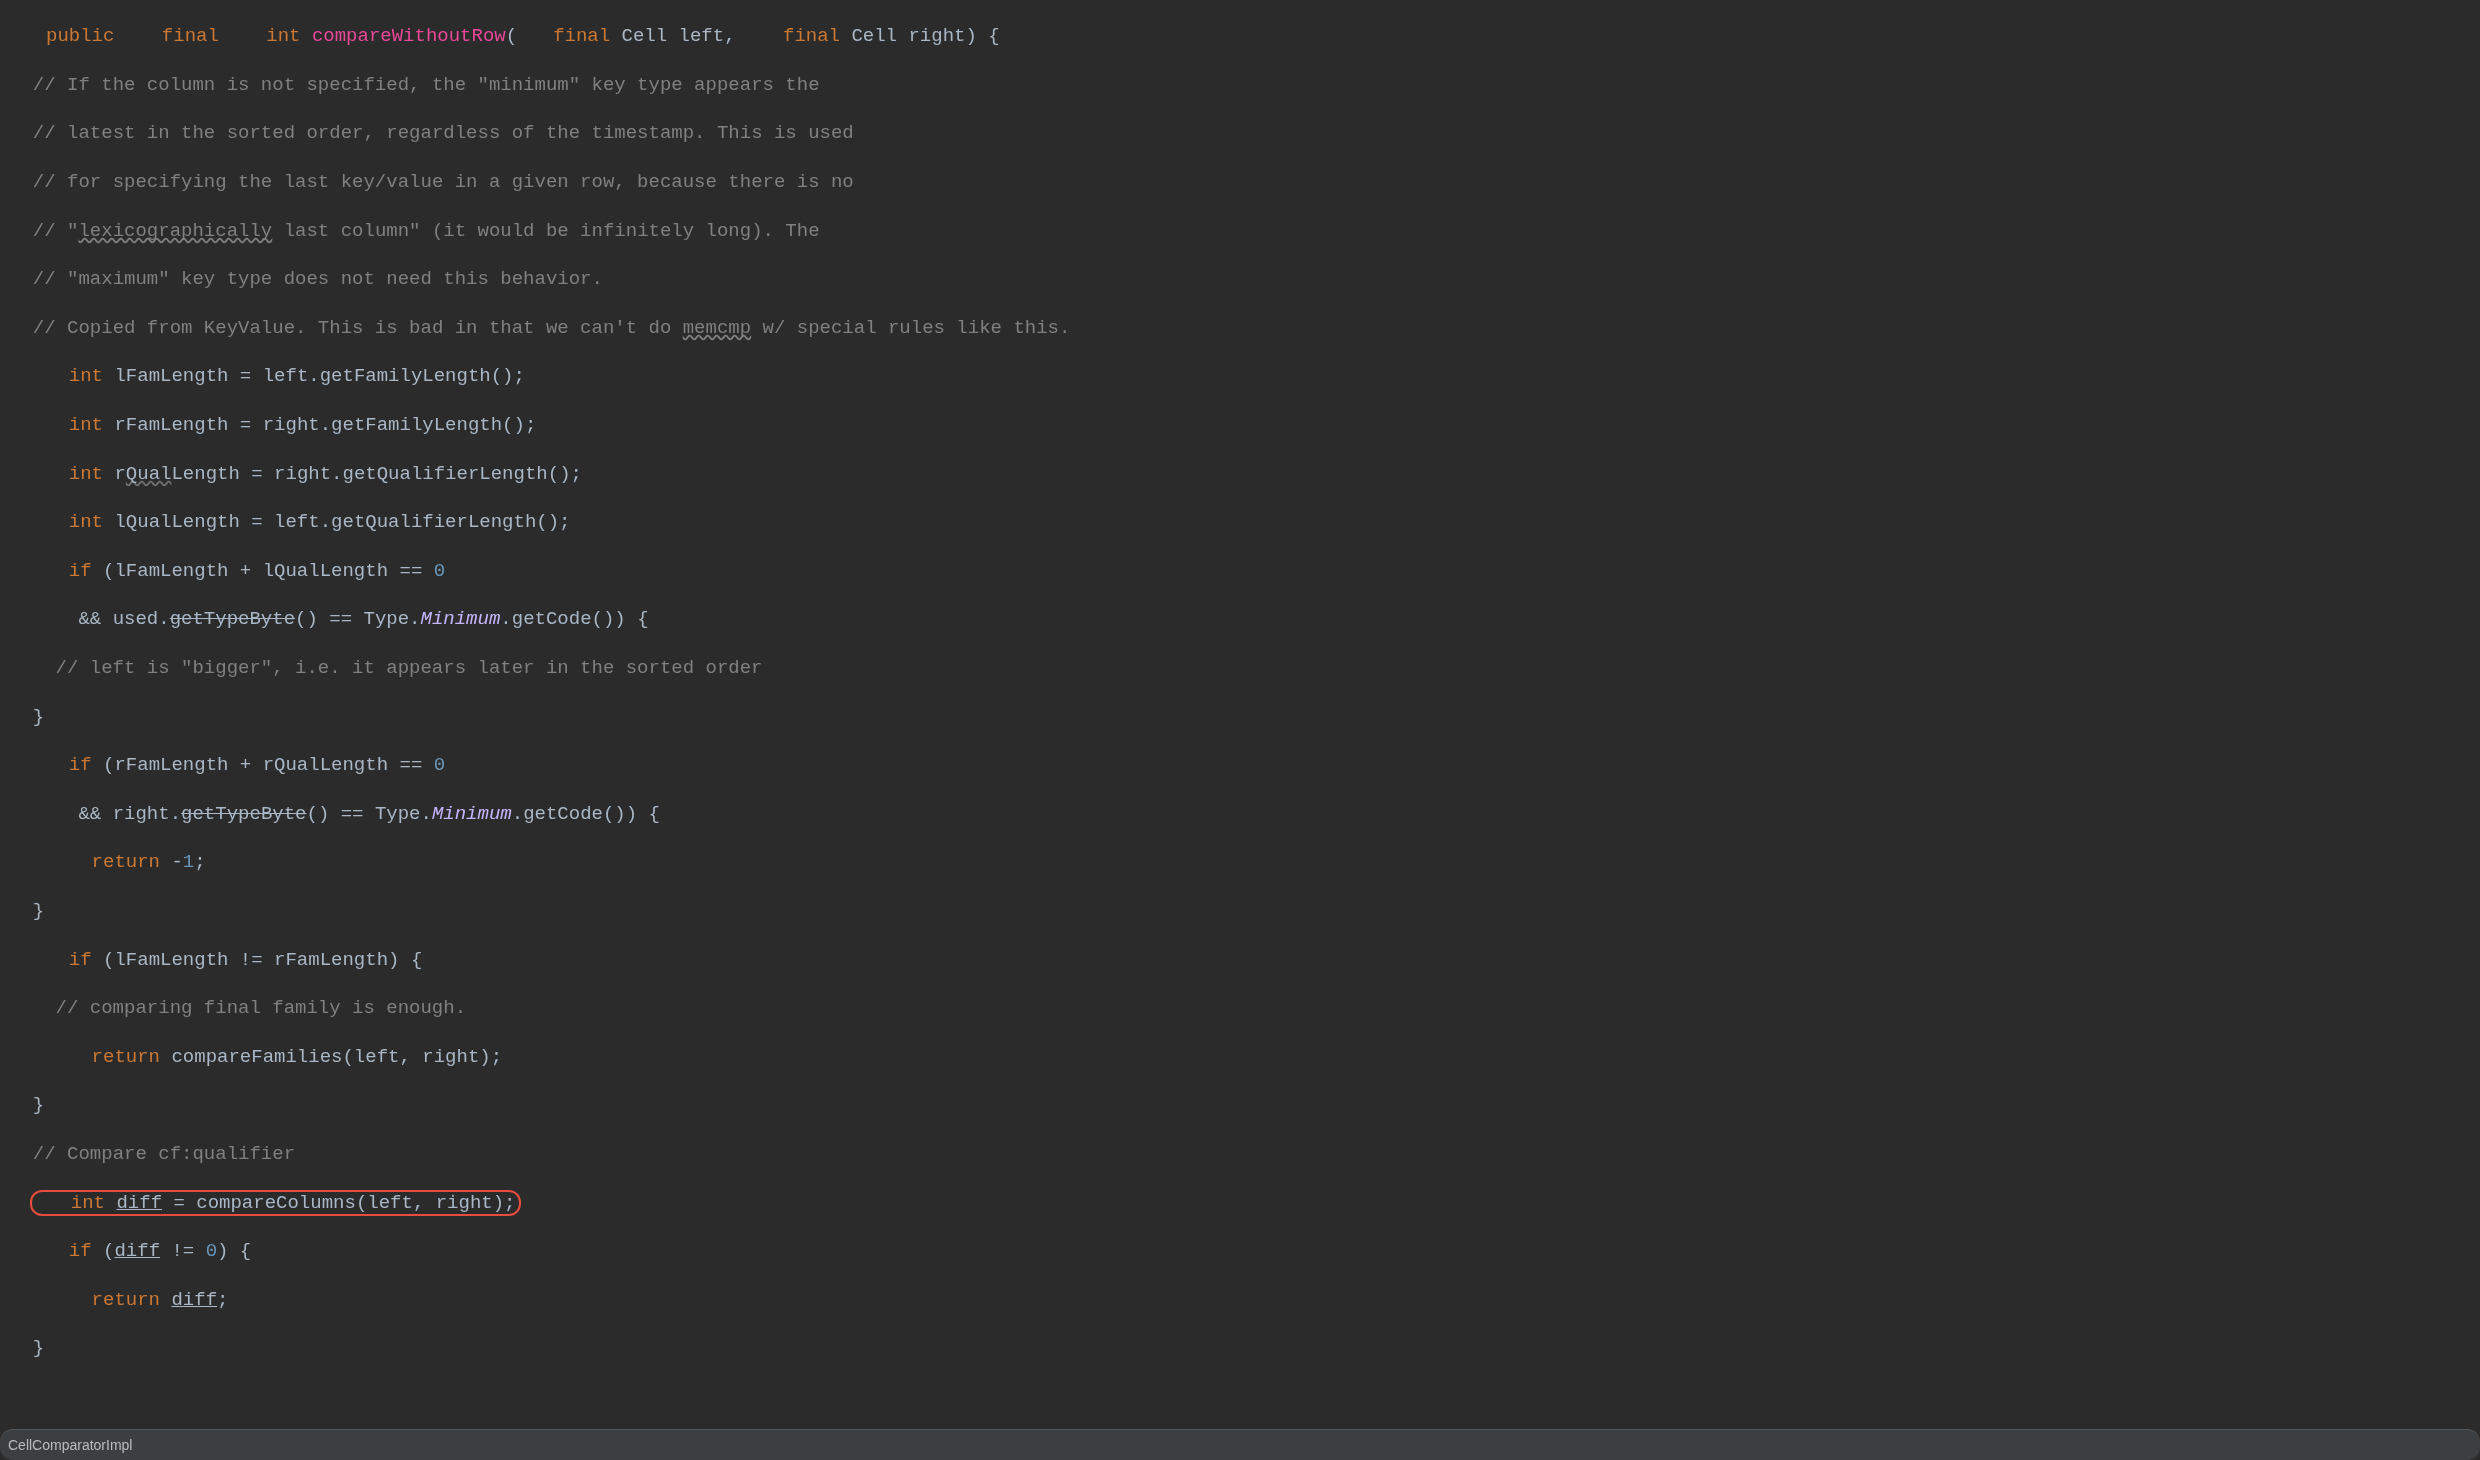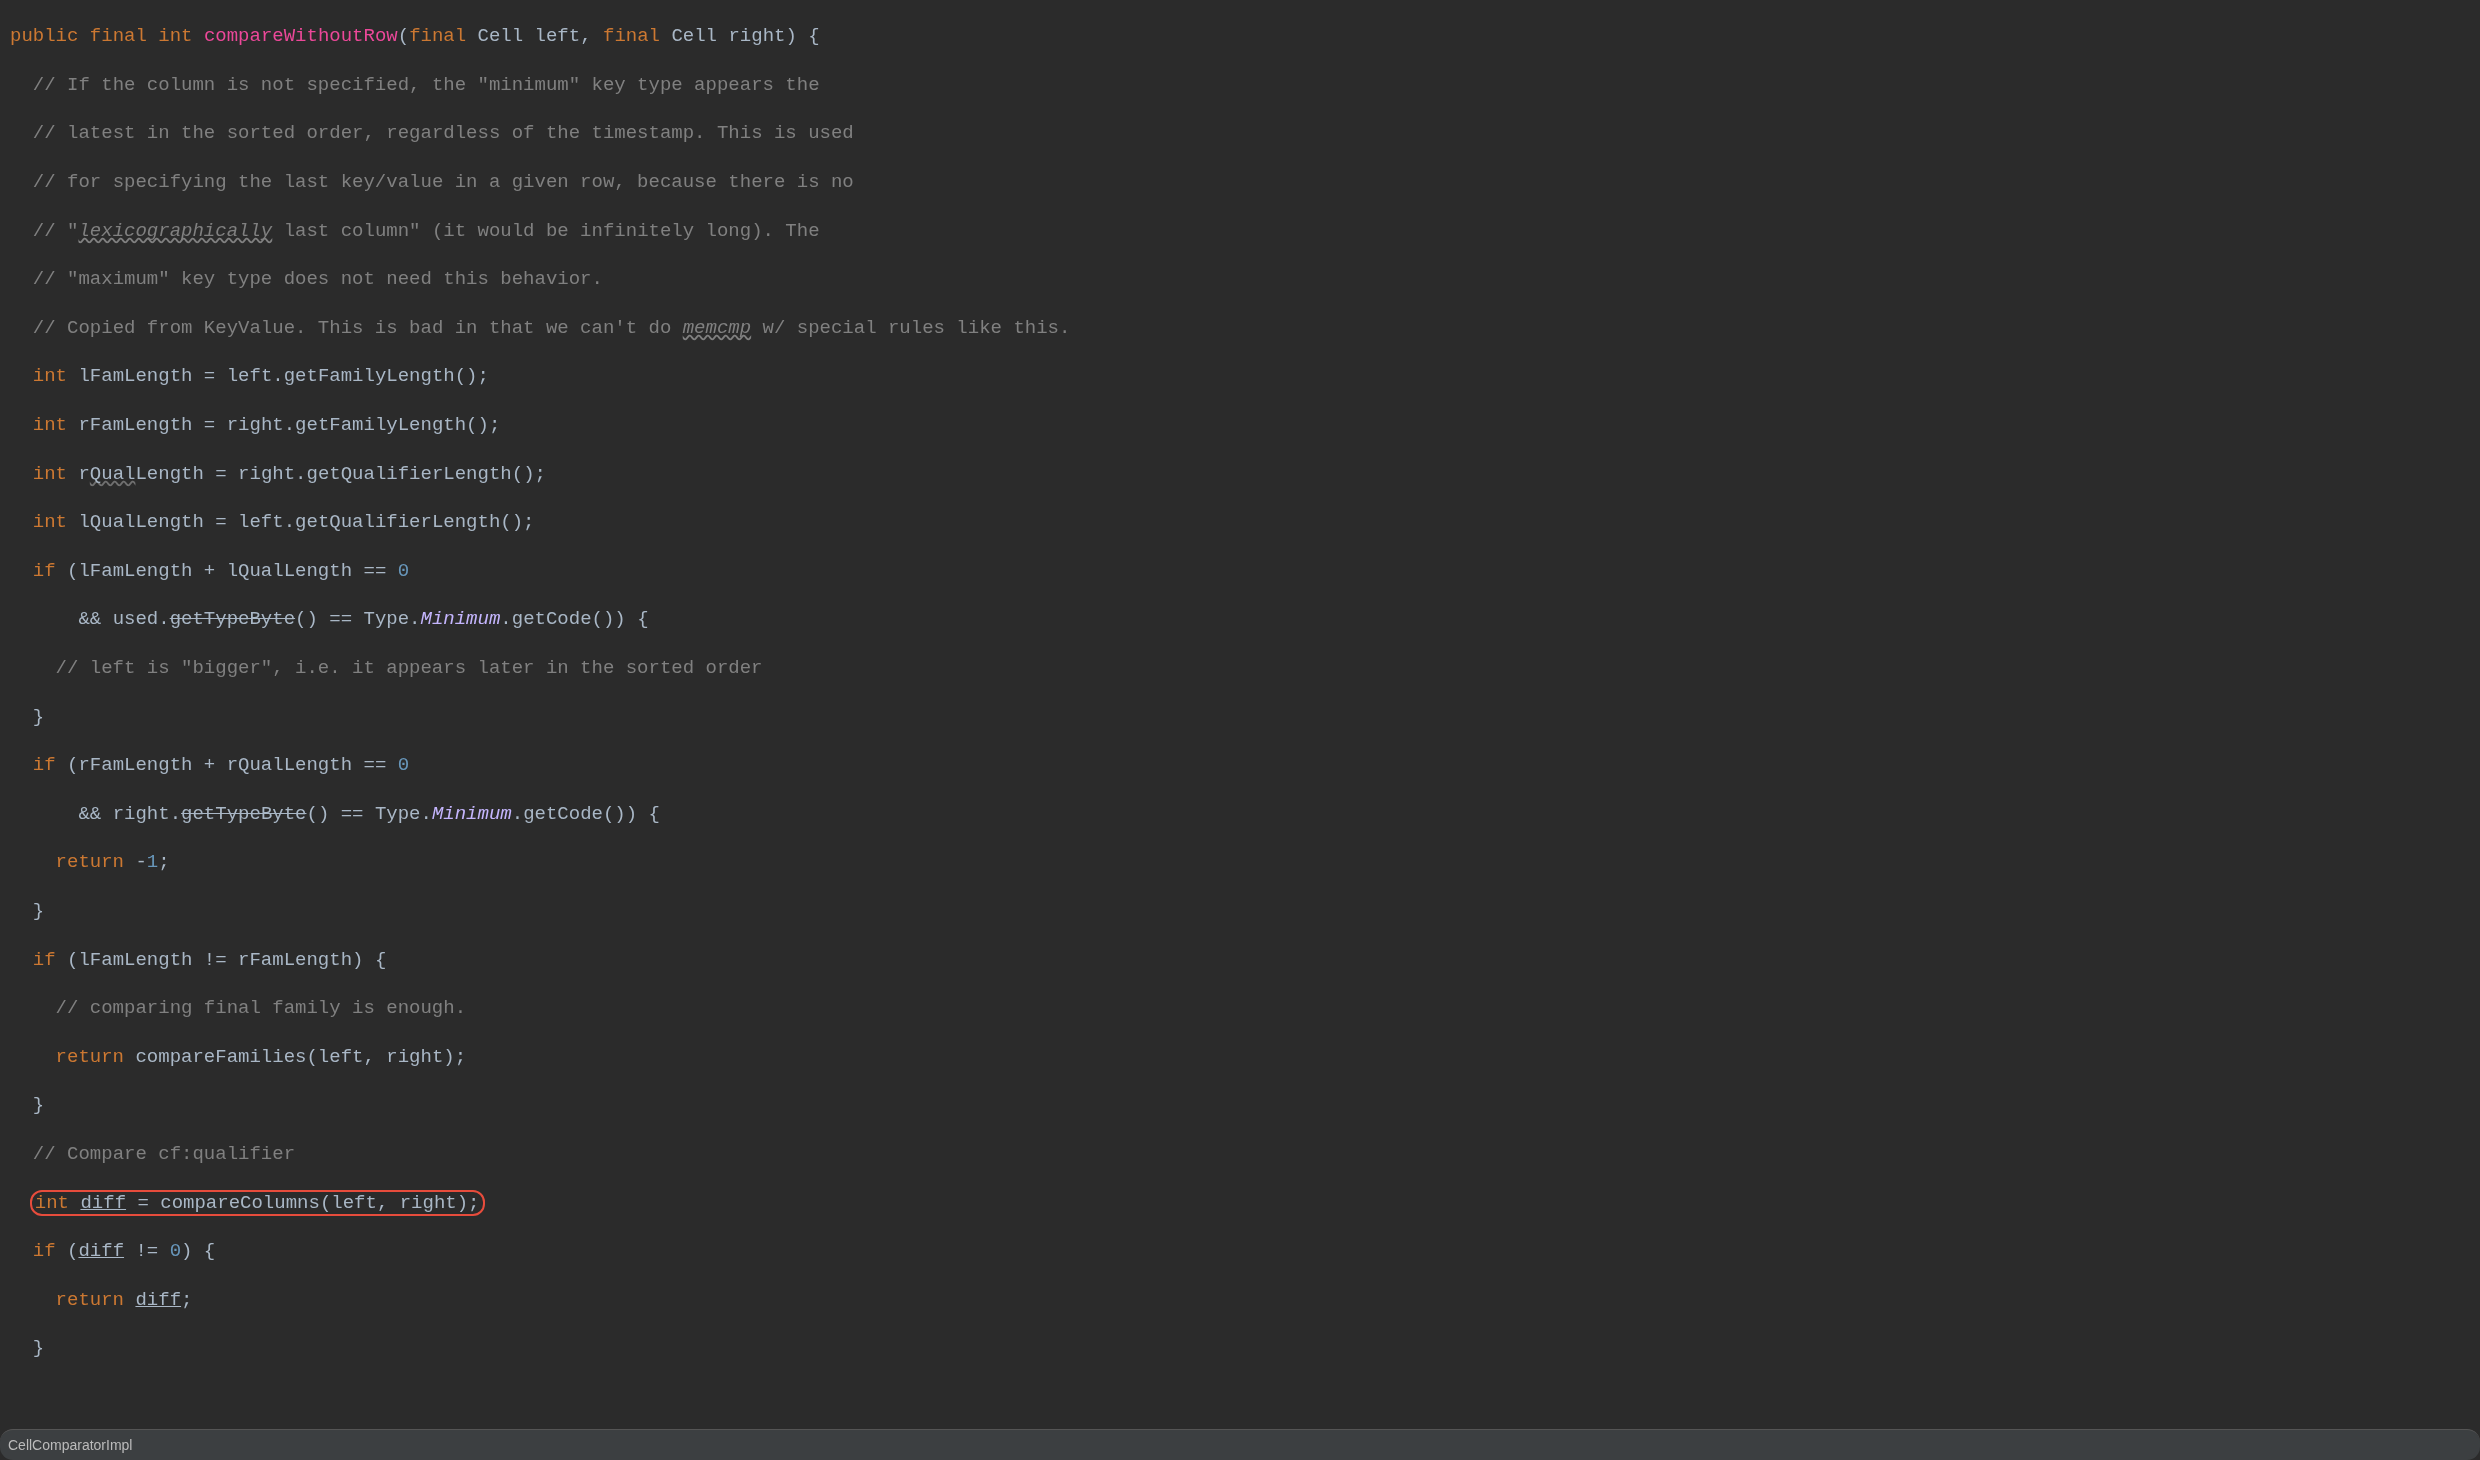--- a/index.html
+++ b/index.html
@@ -14,28 +14,27 @@
   }
   .editor {
     padding: 0 0 0 10px;
     white-space: pre;
     position: relative;
   }
   .line {
     display: block;
     position: relative;
   }
-  .kw { color: #cc7832; }
+  .kw { color: #cc7832; margin-left: 36px; }
   .method-def { color: #ec4899; }
   .comment { color: #808080; }
   .number { color: #6897bb; }
   .wavy {
     text-decoration: underline wavy #808080;
     text-decoration-skip-ink: none;
-    font-style: italic;
   }
   .wavy2 {
     text-decoration: underline wavy #707070;
     text-decoration-skip-ink: none;
   }
   .strike {
     text-decoration: line-through;
     color: #a9b7c6;
   }
   .static-field { color: #c4b5fd; font-style: italic; }

